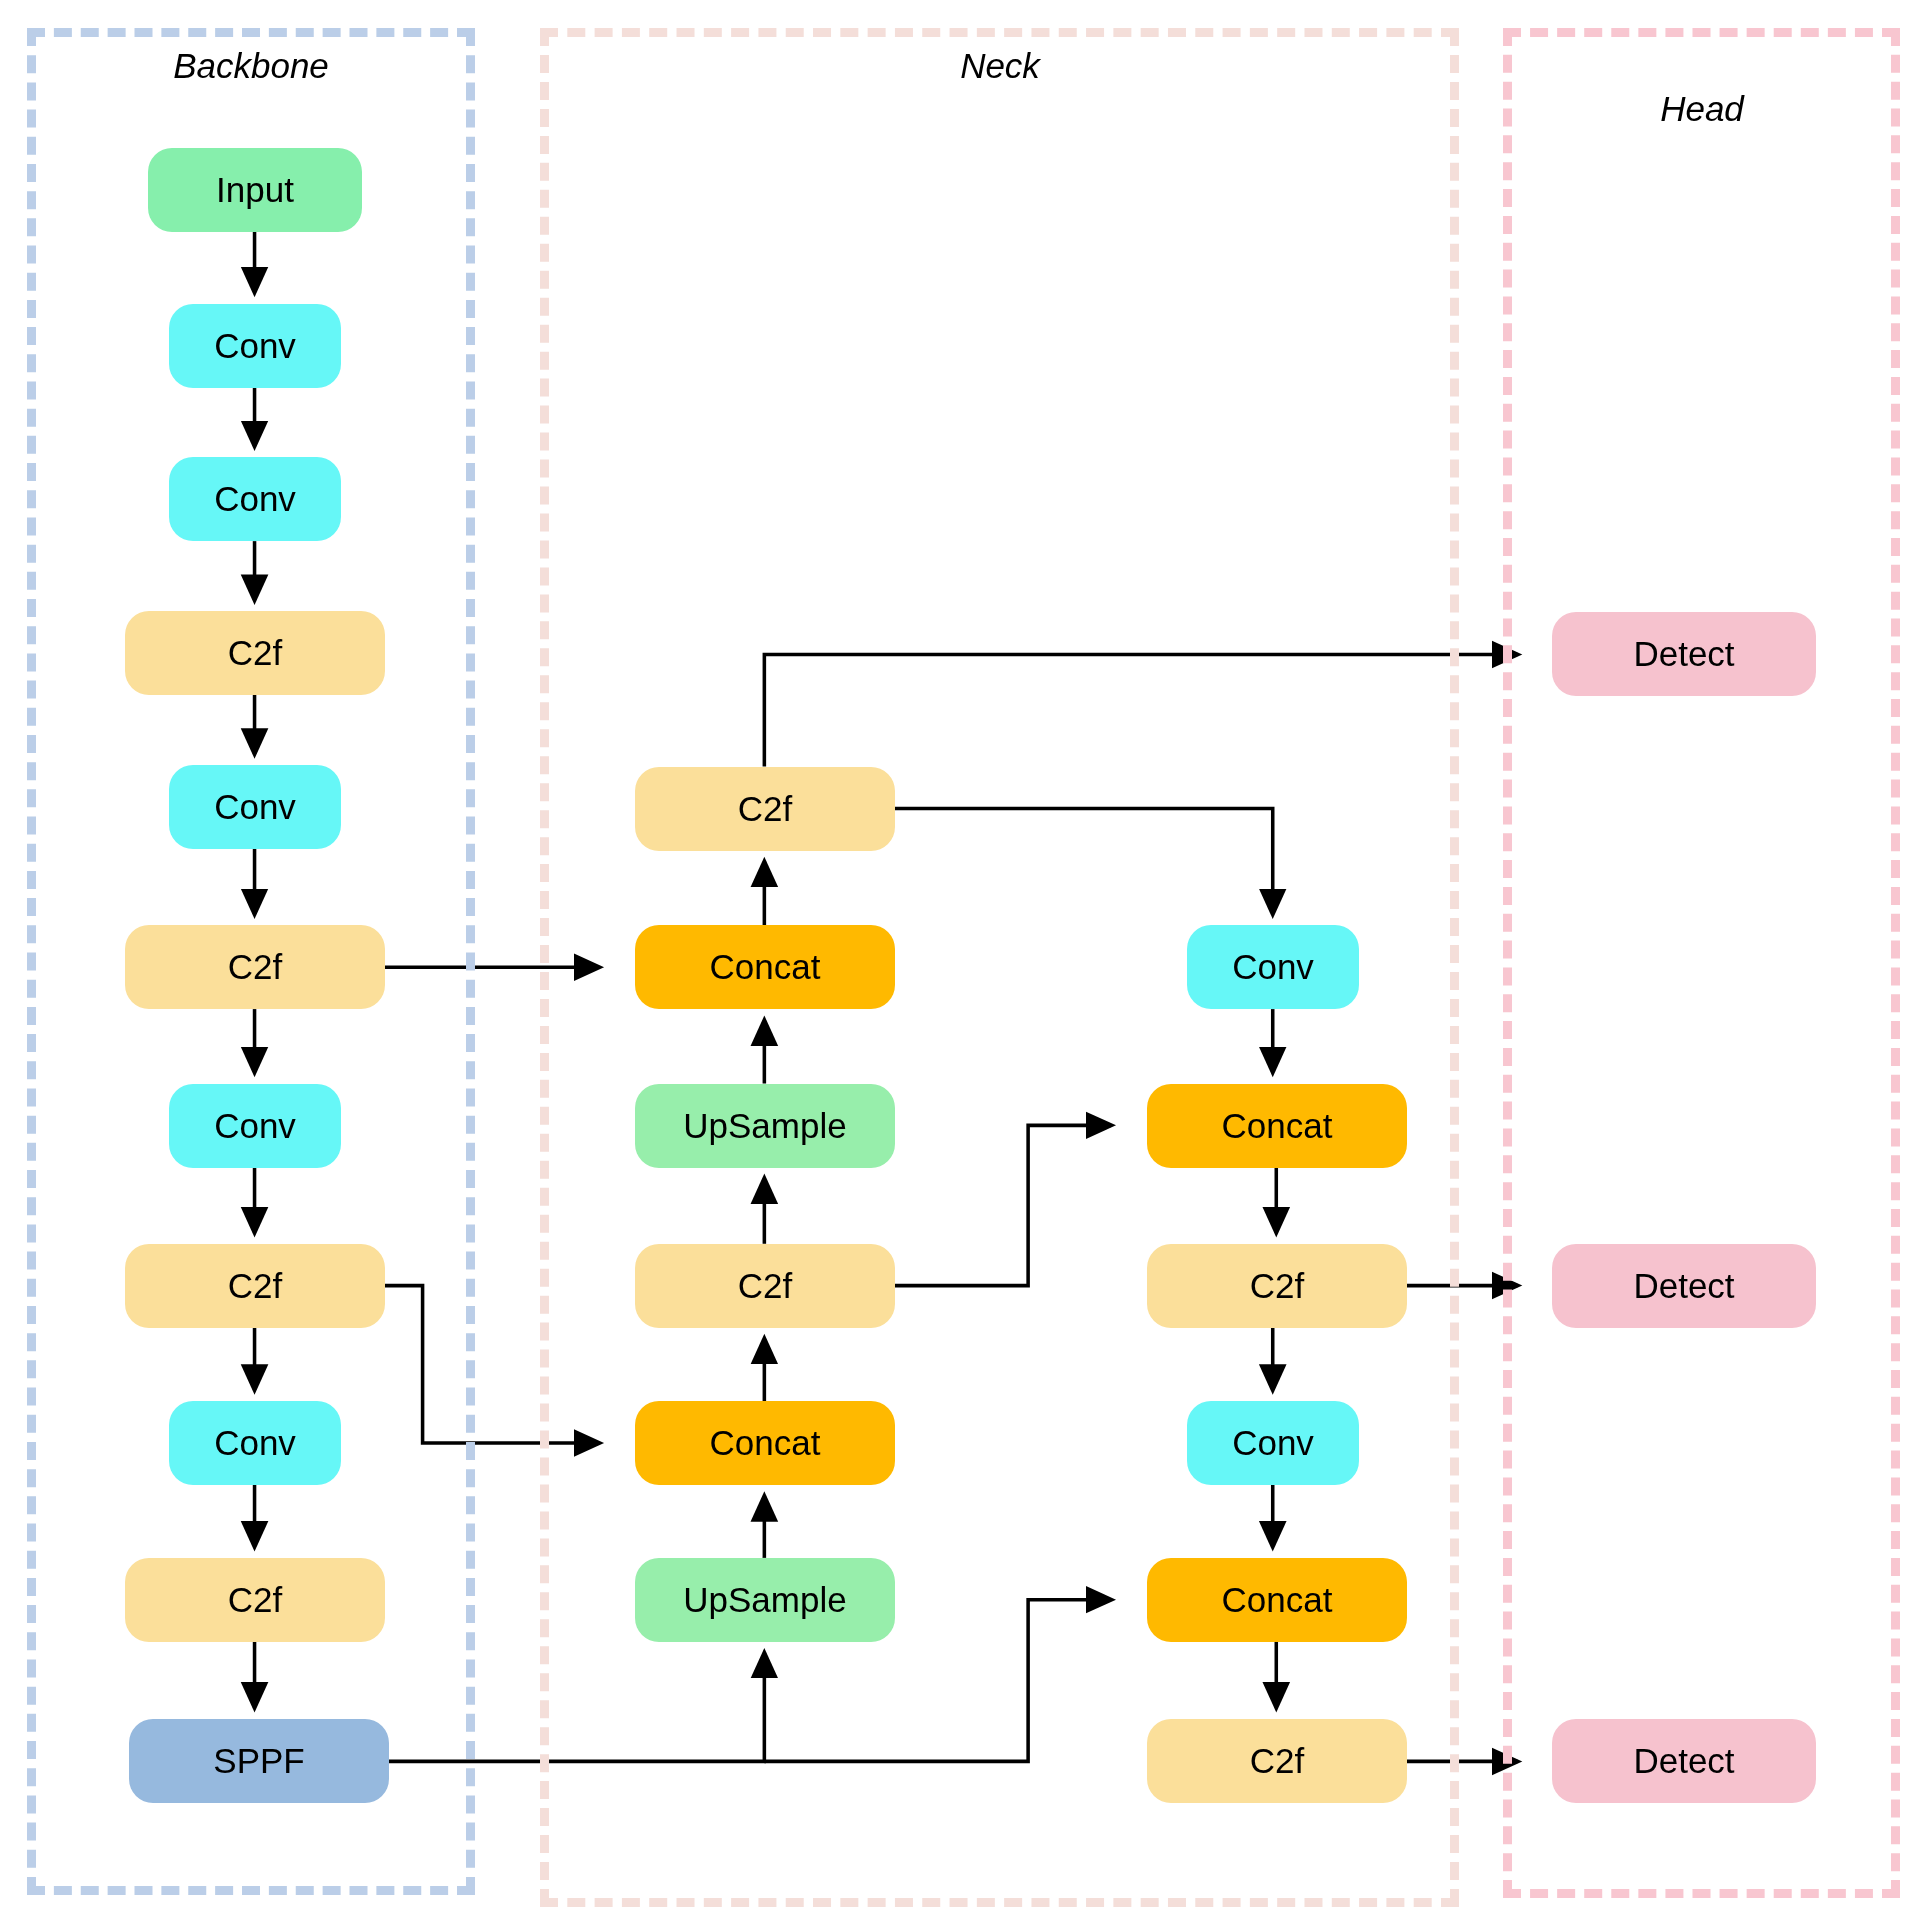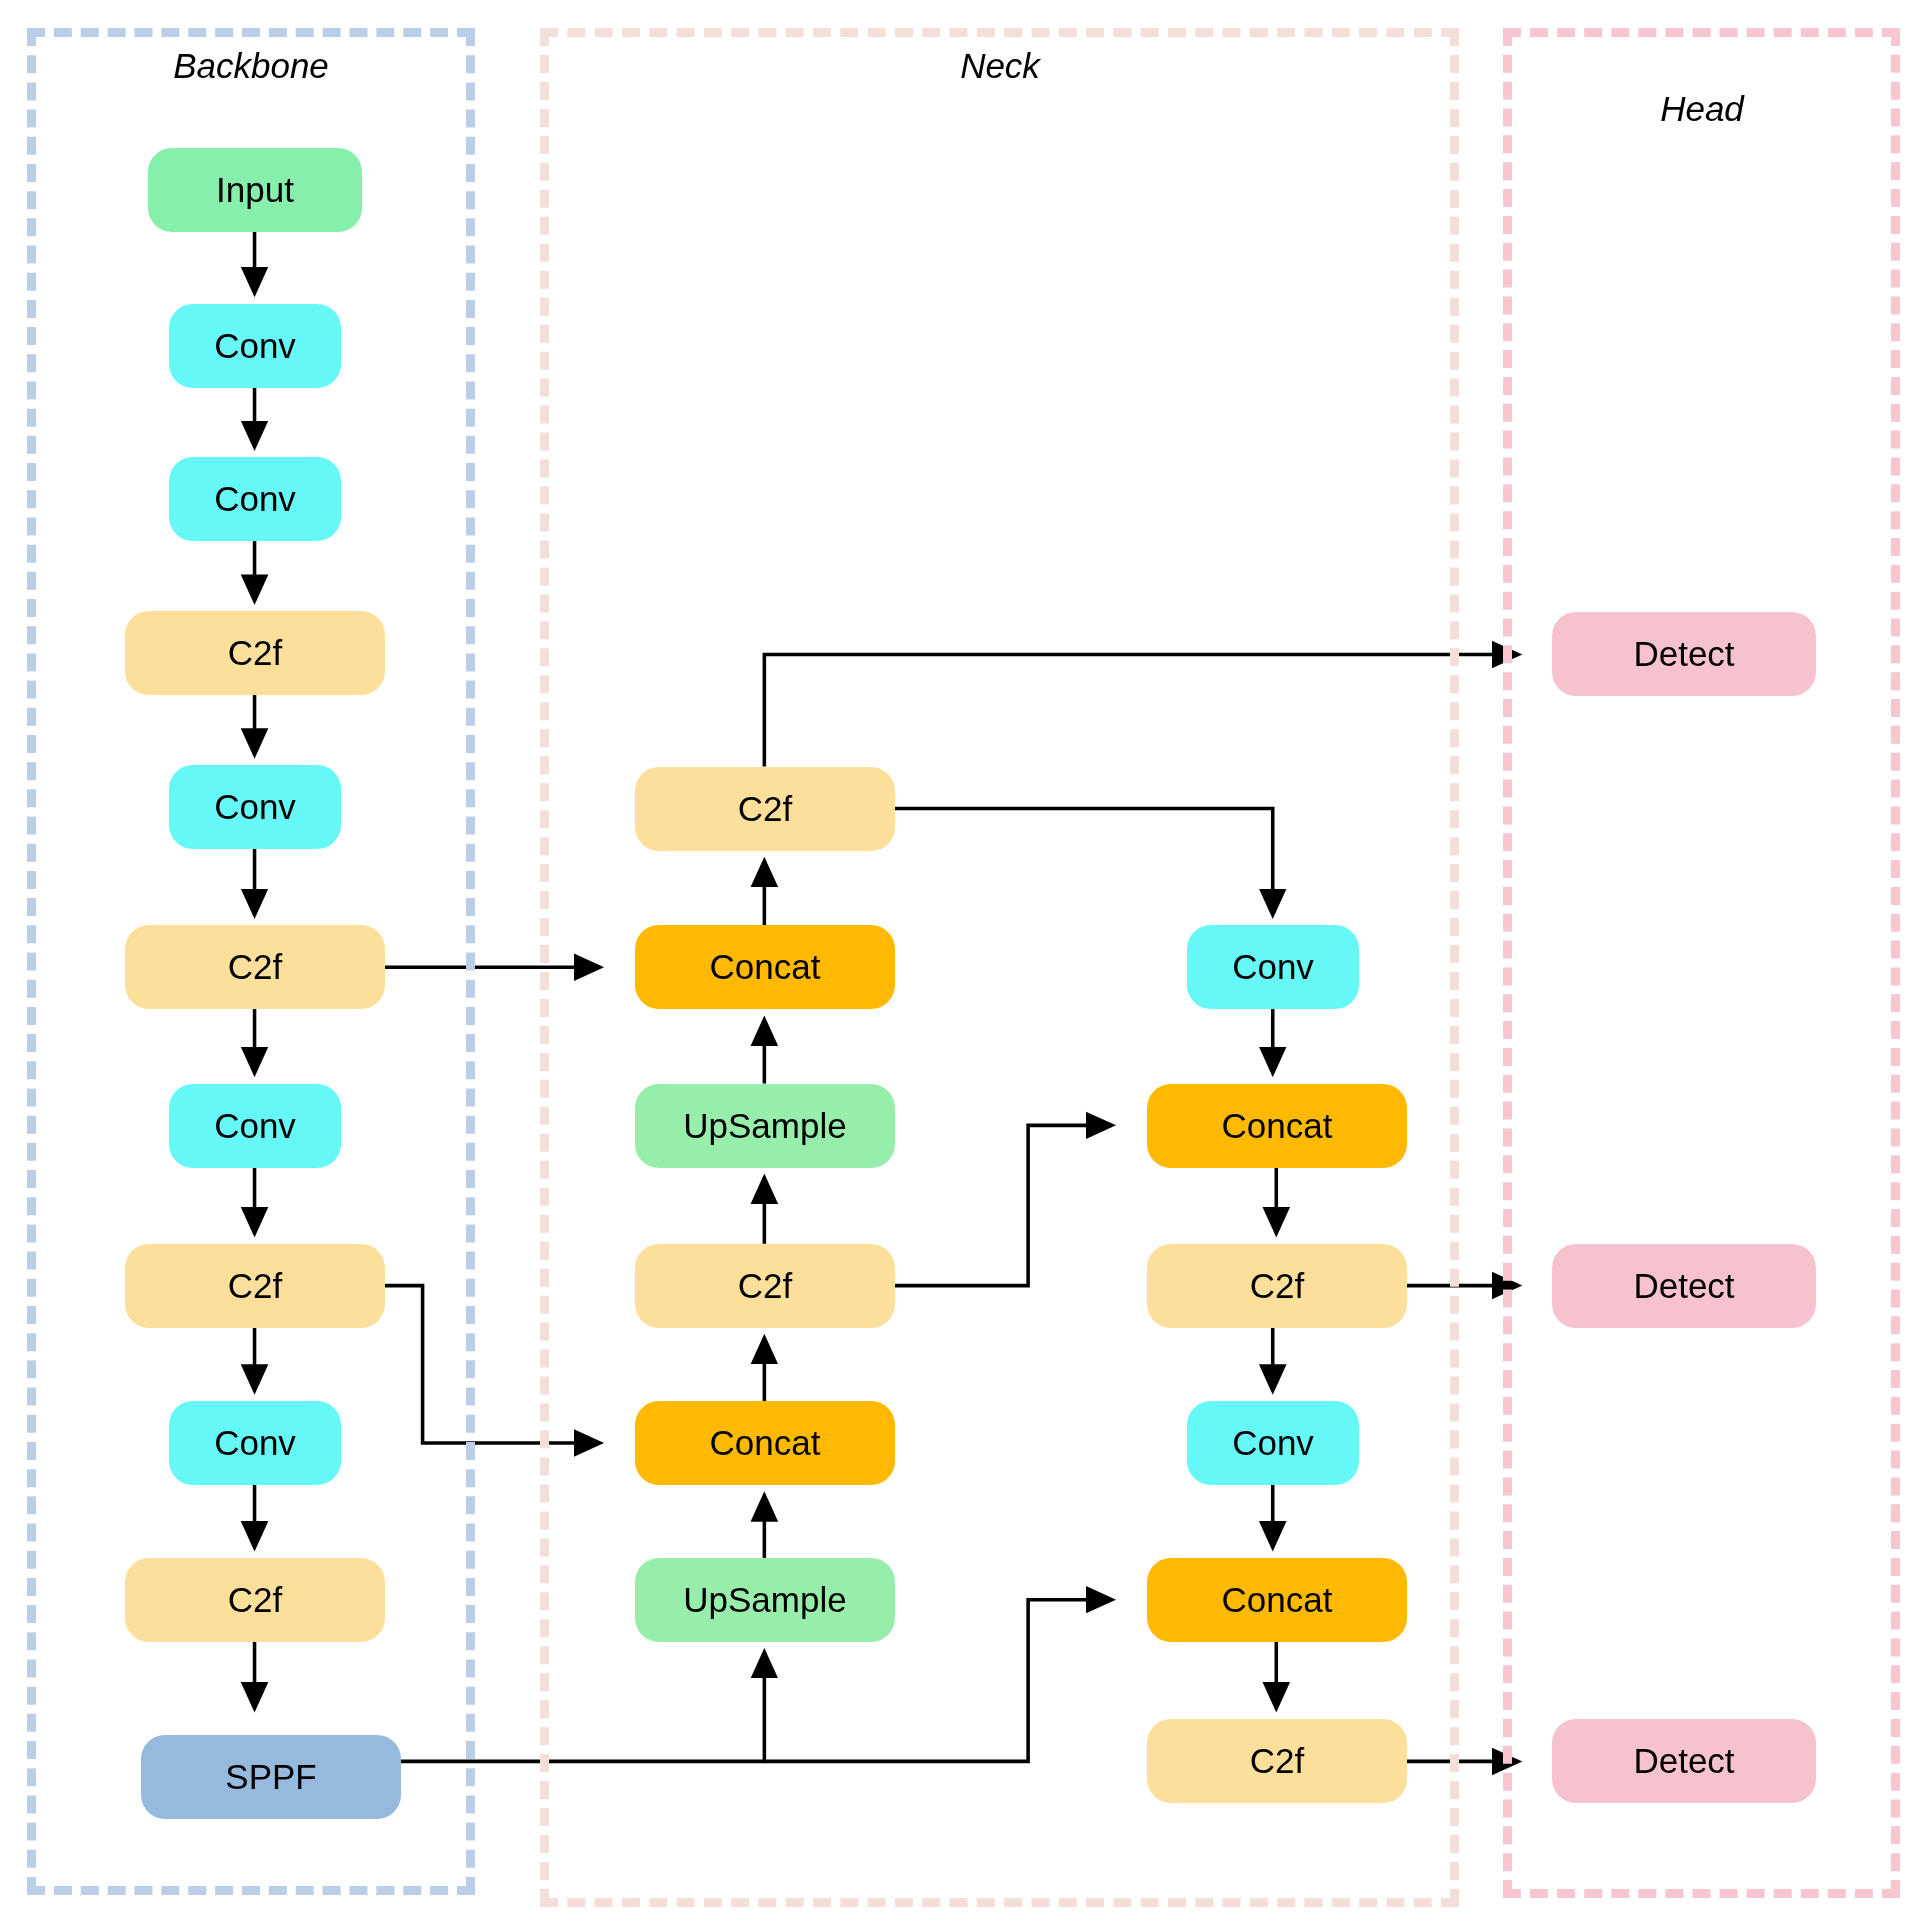--- a/index.html
+++ b/index.html
@@ -85,21 +85,21 @@
       </div>
       <div class="node" style="left: 125px; top: 1244px; width: 260px; height: 84px; background: rgb(251, 223, 154); font-size: 35px;">
         <span>C2f</span>
       </div>
       <div class="node" style="left: 169px; top: 1401px; width: 172px; height: 84px; background: rgb(102, 247, 247); font-size: 35px;">
         <span>Conv</span>
       </div>
       <div class="node" style="left: 125px; top: 1558px; width: 260px; height: 84px; background: rgb(251, 223, 154); font-size: 35px;">
         <span>C2f</span>
       </div>
-      <div class="node" style="left: 141px; top: 1719px; width: 260px; height: 84px; background: rgb(150, 185, 222); font-size: 35px; margin-top: 16px;">
+      <div class="node" style="left: 129px; top: 1719px; width: 260px; height: 84px; background: rgb(150, 185, 222); font-size: 35px;">
         <span>SPPF</span>
       </div>
       <div class="node" style="left: 635px; top: 767px; width: 260px; height: 84px; background: rgb(251, 223, 154); font-size: 35px;">
         <span>C2f</span>
       </div>
       <div class="node" style="left: 635px; top: 925px; width: 260px; height: 84px; background: rgb(255, 185, 0); font-size: 35px;">
         <span>Concat</span>
       </div>
       <div class="node" style="left: 635px; top: 1084px; width: 260px; height: 84px; background: rgb(151, 238, 171); font-size: 35px;">
         <span>UpSample</span>

